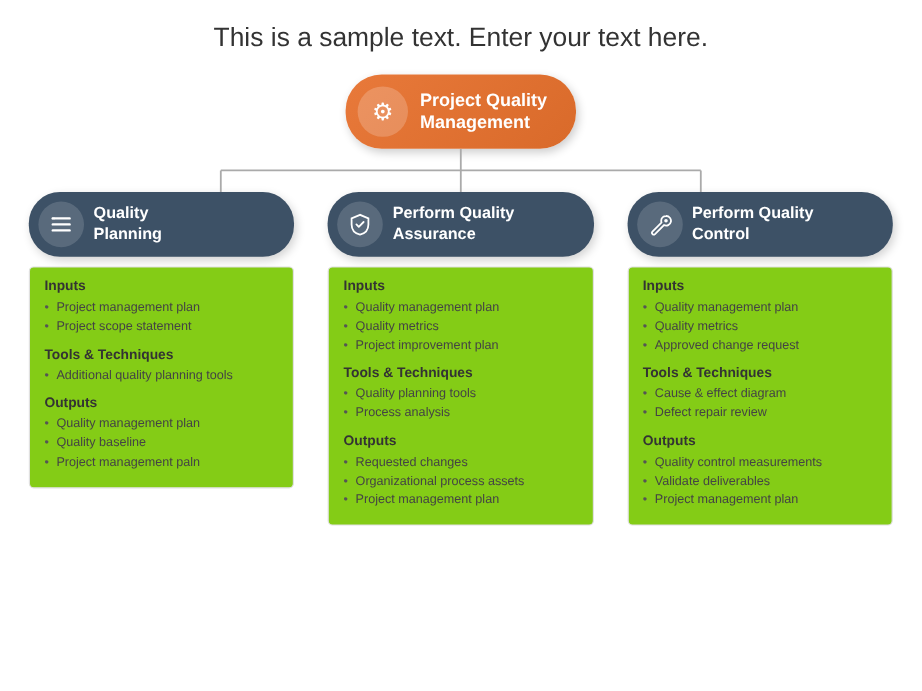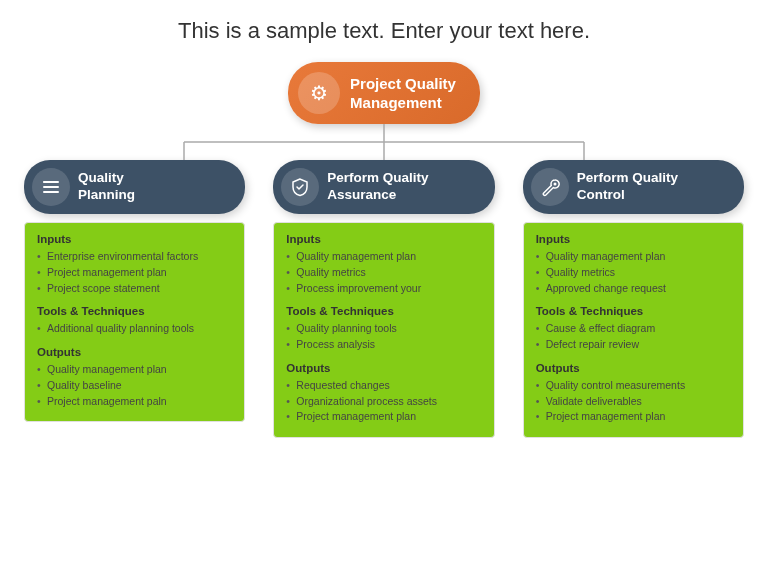--- a/index.html
+++ b/index.html
@@ -213,21 +213,20 @@
         <rect x="2" y="9" width="16" height="2" rx="1" fill="white"></rect>
         <rect x="2" y="14" width="16" height="2" rx="1" fill="white"></rect>
         <rect x="2" y="4" width="3" height="2" rx="1" fill="white" opacity="0.5"></rect>
       </svg>
           </div>
           <div class="col-header-label">Quality<br>Planning</div>
         </div>
         <div class="col-body">
           <div class="section-title">Inputs</div>
           <ul class="bullet-list">
-            <li>Enterprise environmental factors</li>
             <li>Project management plan</li>
             <li>Project scope statement</li>
           </ul>
           <div class="section-title">Tools &amp; Techniques</div>
           <ul class="bullet-list">
             <li>Additional quality planning tools</li>
           </ul>
           <div class="section-title">Outputs</div>
           <ul class="bullet-list">
             <li>Quality management plan</li>
@@ -244,21 +243,21 @@
         <path d="M7 10l2 2 4-4" stroke="white" stroke-width="1.5" stroke-linecap="round" stroke-linejoin="round"></path>
       </svg>
           </div>
           <div class="col-header-label">Perform Quality<br>Assurance</div>
         </div>
         <div class="col-body">
           <div class="section-title">Inputs</div>
           <ul class="bullet-list">
             <li>Quality management plan</li>
             <li>Quality metrics</li>
-            <li>Process improvement your</li>
+            <li>Project improvement plan</li>
           </ul>
           <div class="section-title">Tools &amp; Techniques</div>
           <ul class="bullet-list">
             <li>Quality planning tools</li>
             <li>Process analysis</li>
           </ul>
           <div class="section-title">Outputs</div>
           <ul class="bullet-list">
             <li>Requested changes</li>
             <li>Organizational process assets</li>

